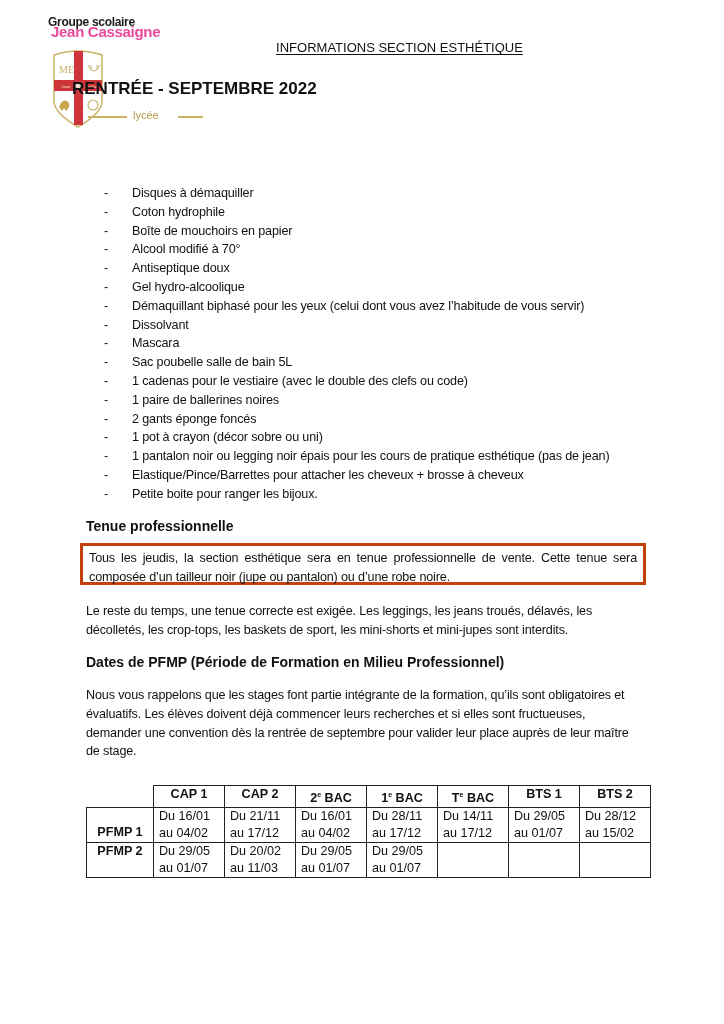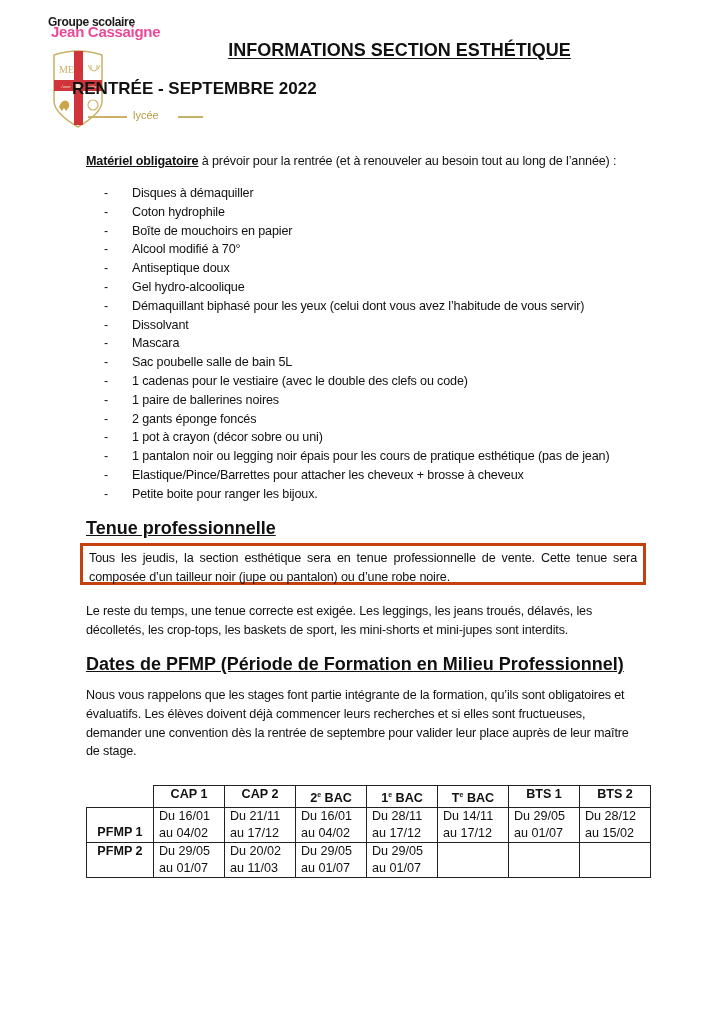--- a/index.html
+++ b/index.html
@@ -11,34 +11,34 @@
   .logo { position: absolute; left: 44px; top: 12px; width: 130px; height: 112px; }
   .logo-line1 { position: absolute; left: 4px; top: 3px; font-size: 12px; font-weight: bold; letter-spacing: -0.3px; color: #1a1a1a; }
   .logo-line2 { position: absolute; left: 7px; top: 11px; font-size: 15px; font-weight: bold; color: #ec4899; letter-spacing: -0.3px; }
   .crest { position: absolute; left: 6px; top: 37px; width: 56px; height: 79px; }
   .lycee-wrap { position: absolute; left: 44px; top: 97px; width: 115px; height: 16px; }
   .lycee-line-l { position: absolute; left: 0; top: 7px; width: 39px; height: 2px; background: #c9b266; }
   .lycee-line-r { position: absolute; left: 90px; top: 7px; width: 25px; height: 2px; background: #c9b266; }
   .lycee-text { position: absolute; left: 45px; top: 0; font-size: 11px; color: #b89a45; font-family: "Liberation Sans", sans-serif; }
 
   
-  .title1 { position: absolute; left: 0; width: 724px; top: 40px; text-align: center; font-size: 18px; font-weight: bold; }
+  .title1 { position: absolute; left: 0; width: 724px; top: 40px; text-align: center; font-size: 13px; font-weight: normal; }
   .title1 span { text-decoration: underline; text-underline-offset: 2px; margin-left: 75px; }
   .title2 { position: absolute; left: 0; width: 724px; top: 79px; text-align: left; font-size: 17px; font-weight: bold; }
   .title2 span { margin-left: 72px; }
 
   .txt { font-size: 12.6px; line-height: 18.8px; letter-spacing: -0.15px; }
   .intro { position: absolute; left: 86px; top: 152px; }
   .intro .hl { font-weight: bold; text-decoration: underline; }
 
   .list { position: absolute; left: 104px; top: 184px; margin: 0; padding: 0; list-style: none; }
   .list li { position: relative; padding-left: 28px; height: 18.8px; }
   .list li .dash { position: absolute; left: 0; top: 0; }
 
-  .h-sec { position: absolute; left: 86px; font-size: 18px; font-weight: bold; text-decoration: underline; }
+  .h-sec { position: absolute; left: 86px; font-size: 14px; font-weight: bold; }
 
   .box { position: absolute; left: 80px; top: 543px; width: 566px; height: 42px; border: 3px solid #c2410c;
          padding: 3px 6px 0 6px; box-sizing: border-box; text-align: justify; }
   .box .txt { text-align: justify; }
   .para { position: absolute; left: 86px; width: 556px; }
 
   
   .table { position: absolute; left: 86px; top: 785px; border-collapse: collapse; font-size: 12.6px; border-radius: 17px; }
   .table td, .table th { border: 1px solid #222; padding: 0 5px; height: 18px; line-height: 17px; vertical-align: top; }
   .table th { font-weight: bold; text-align: center; }
@@ -71,23 +71,20 @@
     <div class="lycee-wrap">
       <div class="lycee-line-l"></div>
       <div class="lycee-text">lycée</div>
       <div class="lycee-line-r"></div>
     </div>
   </div>
 
   <div class="title1"><span>INFORMATIONS SECTION ESTHÉTIQUE</span></div>
   <div class="title2"><span>RENTRÉE - SEPTEMBRE 2022</span></div>
 
-  <div class="intro txt">
-    <span class="hl">Matériel obligatoire</span><span> à prévoir pour la rentrée (et à renouveler au besoin tout au long de l’année) :</span>
-  </div>
 
   <ul class="list txt">
     <li><span class="dash">-</span><span>Disques à démaquiller</span></li>
     <li><span class="dash">-</span><span>Coton hydrophile</span></li>
     <li><span class="dash">-</span><span>Boîte de mouchoirs en papier</span></li>
     <li><span class="dash">-</span><span>Alcool modifié à 70°</span></li>
     <li><span class="dash">-</span><span>Antiseptique doux</span></li>
     <li><span class="dash">-</span><span>Gel hydro-alcoolique</span></li>
     <li><span class="dash">-</span><span>Démaquillant biphasé pour les yeux (celui dont vous avez l’habitude de vous servir)</span></li>
     <li><span class="dash">-</span><span>Dissolvant</span></li>

